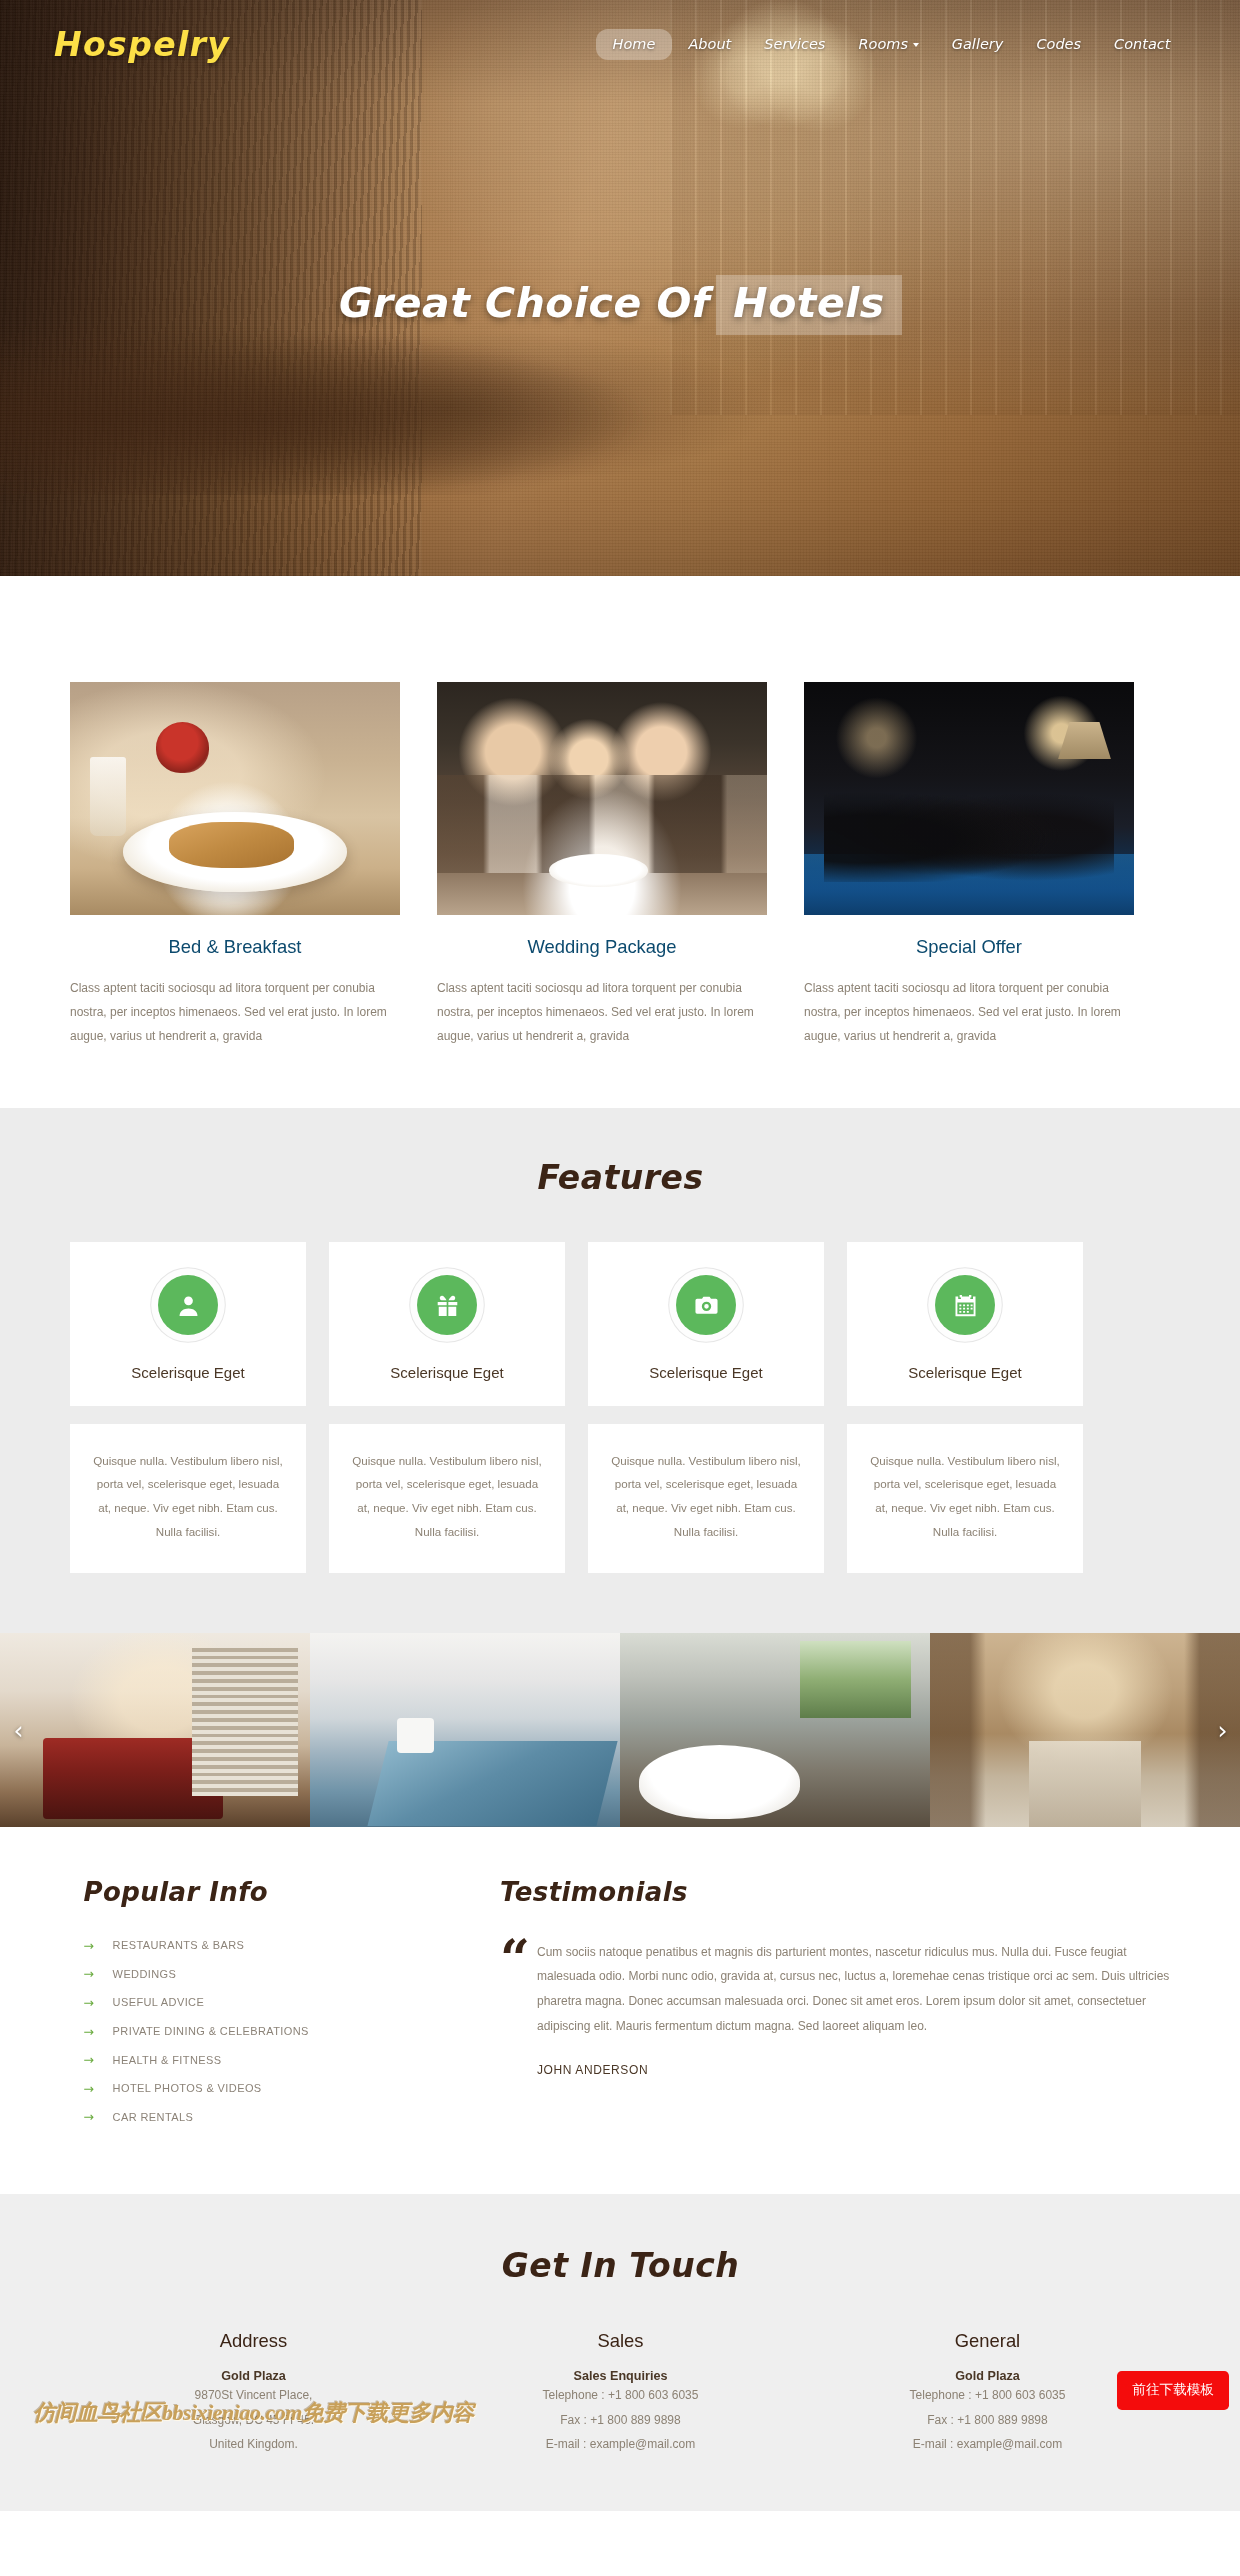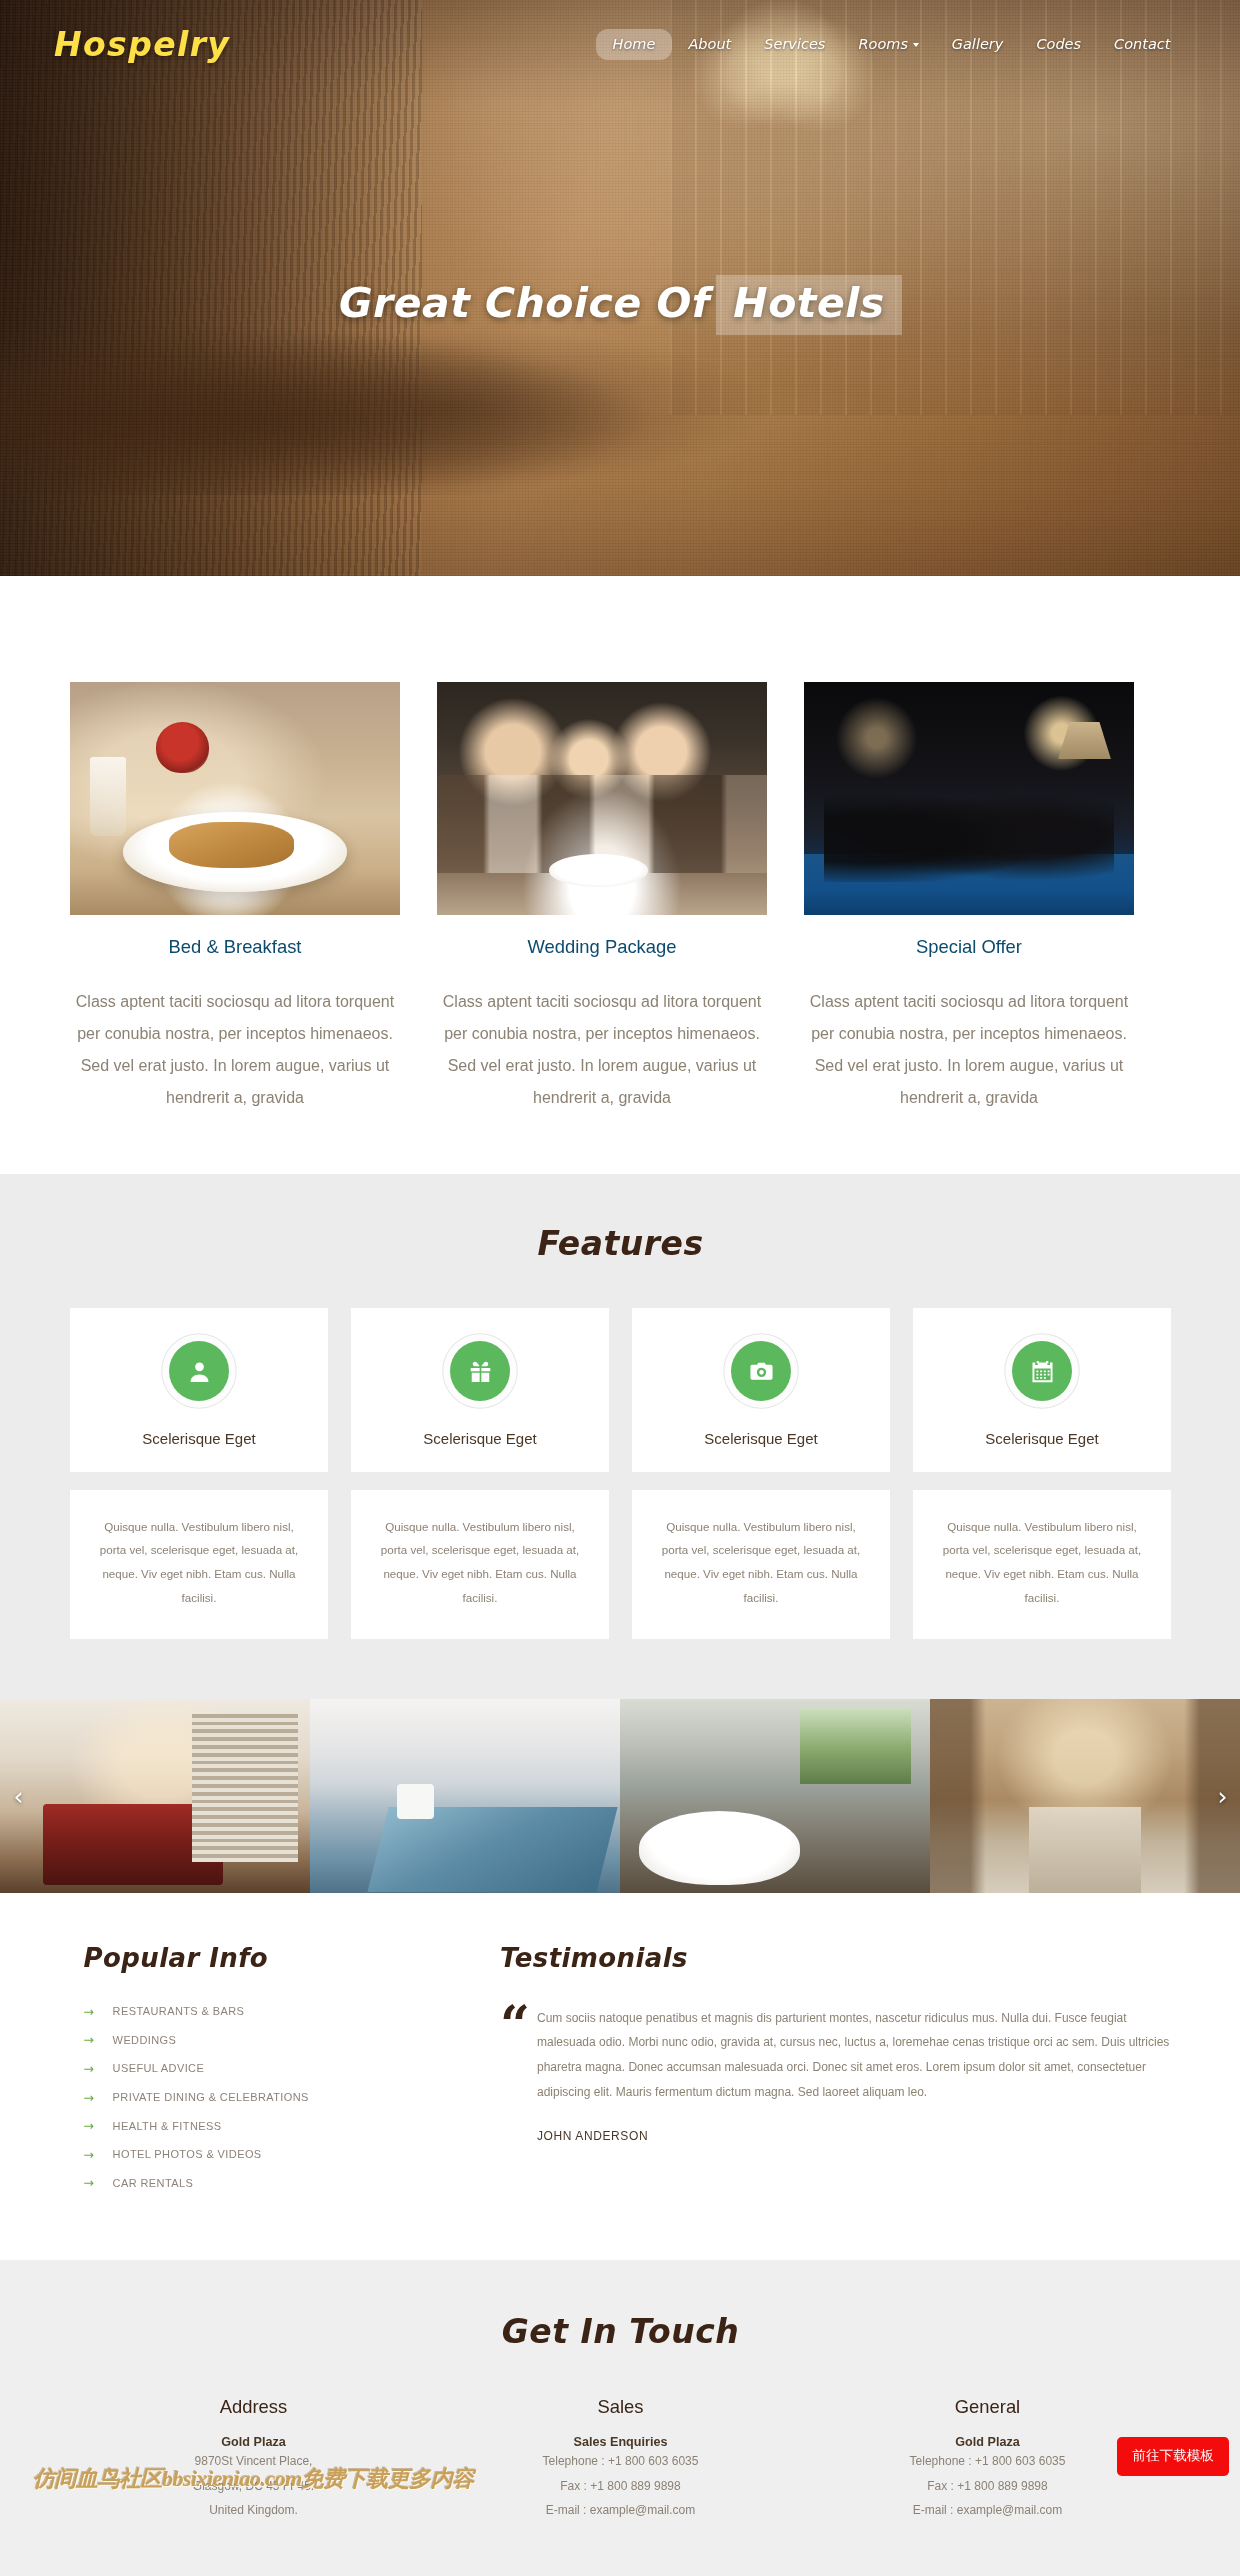--- a/index.html
+++ b/index.html
@@ -169,25 +169,25 @@
     background: #cbbba6;
   }
   .card-title {
     text-align: center;
     font-size: 18.4px;
     color: #0c4a6e;
     margin-top: 21.3px;
     font-family: "Liberation Sans", sans-serif;
   }
   .card-text {
-    text-align: center;
-    font-size: 16px;
+    text-align: left;
+    font-size: 12px;
     line-height: 2.0;
     color: #8c8274;
-    margin-top: 28px;
+    margin-top: 18px;
   }
 
   
   .ph-breakfast {
     position: absolute; inset: 0;
     background:
       radial-gradient(ellipse at 48% 74%, #fdfcf8 0 16%, rgba(253,252,248,0) 30%),
       radial-gradient(ellipse at 30% 40%, rgba(255,240,214,0.55) 0 22%, rgba(255,240,214,0) 48%),
       linear-gradient(to bottom, #b7a087 0%, #c9b292 34%, #d8c3a2 58%, #cbb089 80%, #a88b63 100%);
   }
@@ -272,21 +272,21 @@
     clip-path: polygon(22% 0, 78% 0, 100% 100%, 0 100%);
   }
 
   
   .features { background: #ececec; padding: 50px 0 60px 0; }
   .feature-grid {
     display: flex;
     gap: 23px;
     margin-top: 45px;
   }
-  .feature-card { width: 258px; }
+  .feature-card { width: 236px; }
   .feature-top {
     background: #ffffff;
     padding: 33px 0 25px 0;
     text-align: center;
   }
   .fc-circle {
     width: 60px; height: 60px;
     border-radius: 50%;
     background: #5cb85c;
     margin: 0 auto;

